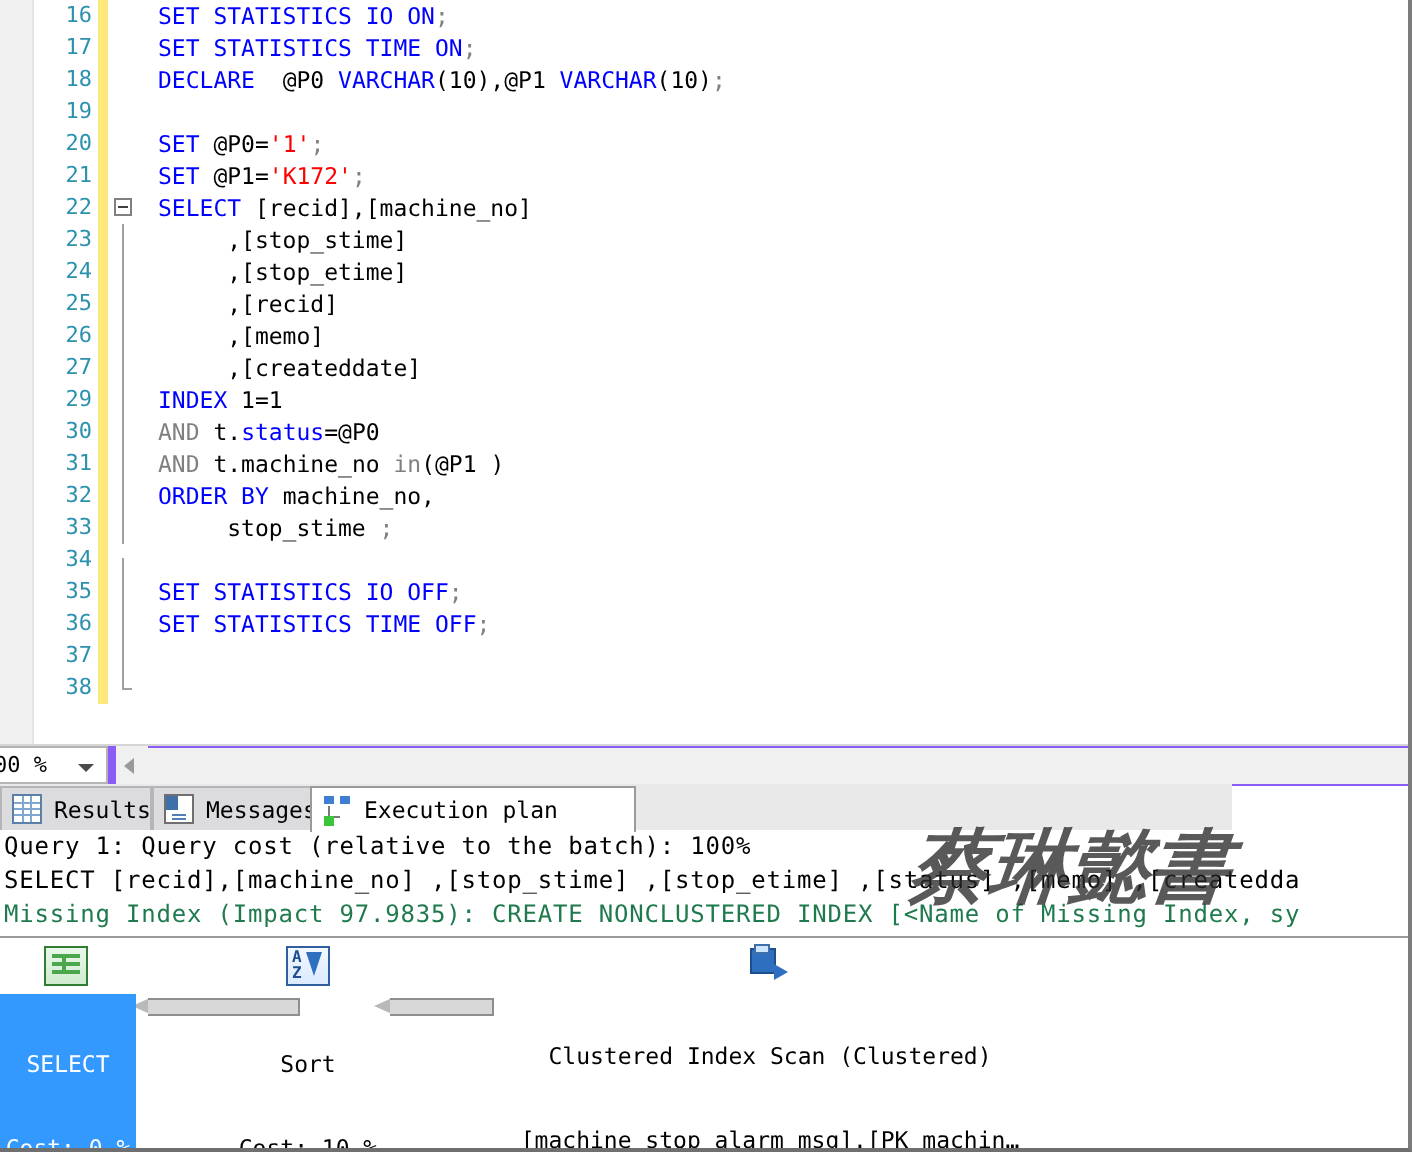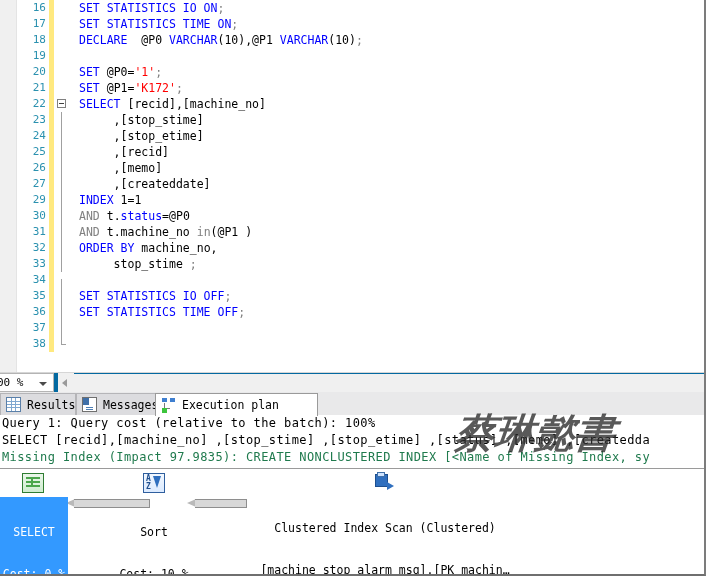--- a/index.html
+++ b/index.html
@@ -126,21 +126,21 @@
     left: 5px; top: 7px;
     width: 1px; height: 9px;
     background: #a0a0a0;
   }
 
   
   .zoom-strip {
     position: absolute;
     left: 0; top: 372px;
     width: 704px; height: 20px;
-    background: #0369a1;
+    background: #8b5cf6;
     border-top: 1px solid #d6d6d6;
   }
   .zoom-combo {
     position: absolute;
     left: -8px; top: 0px;
     width: 62px; height: 19px;
     background: #ffffff;
     border: 1px solid #b4b4b4;
     box-sizing: border-box;
   }
@@ -178,21 +178,21 @@
     position: absolute;
     left: 74px; top: 1px;
     right: 0; height: 18px;
     background: #f0f0f0;
   }
 
   
   .tabstrip {
     position: absolute;
     left: 0; top: 392px;
-    width: 704px; height: 23px;
+    width: 616px; height: 23px;
     background: #e9e9ea;
     border-bottom: 1px solid #9a9a9a;
   }
   .tab {
     position: absolute;
     top: 1px;
     height: 22px;
     box-sizing: border-box;
     display: flex;
     align-items: center;

